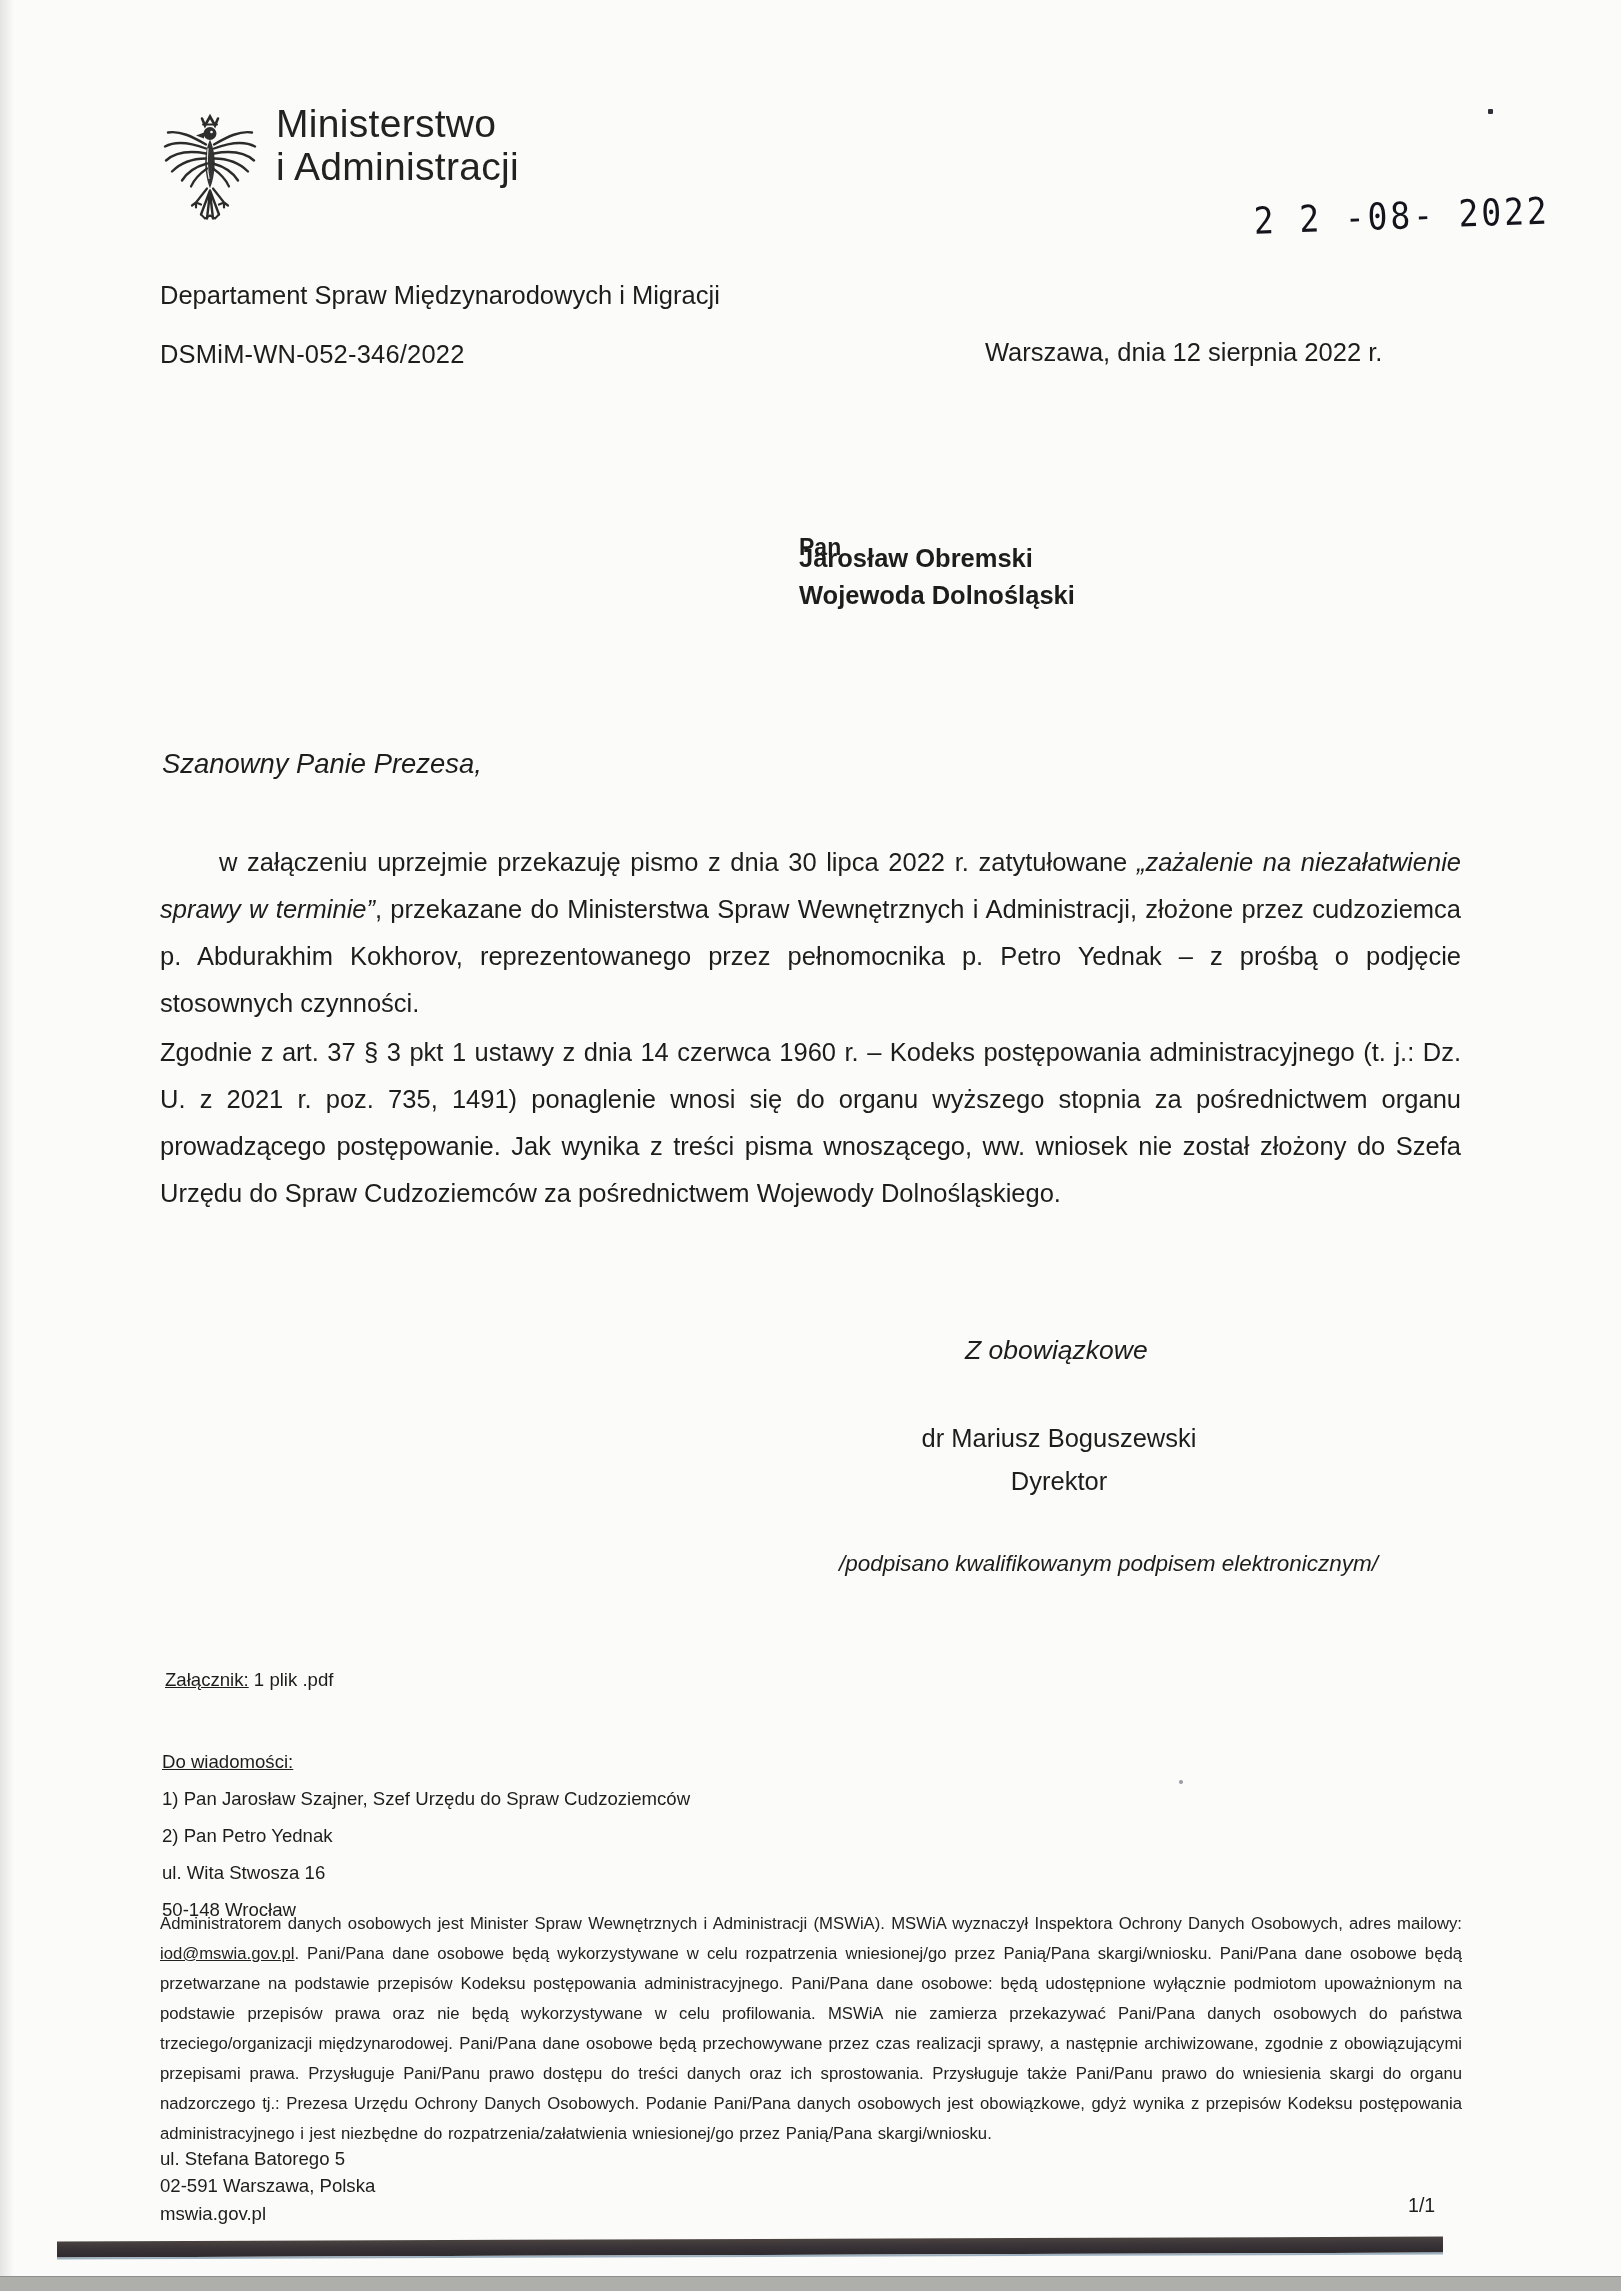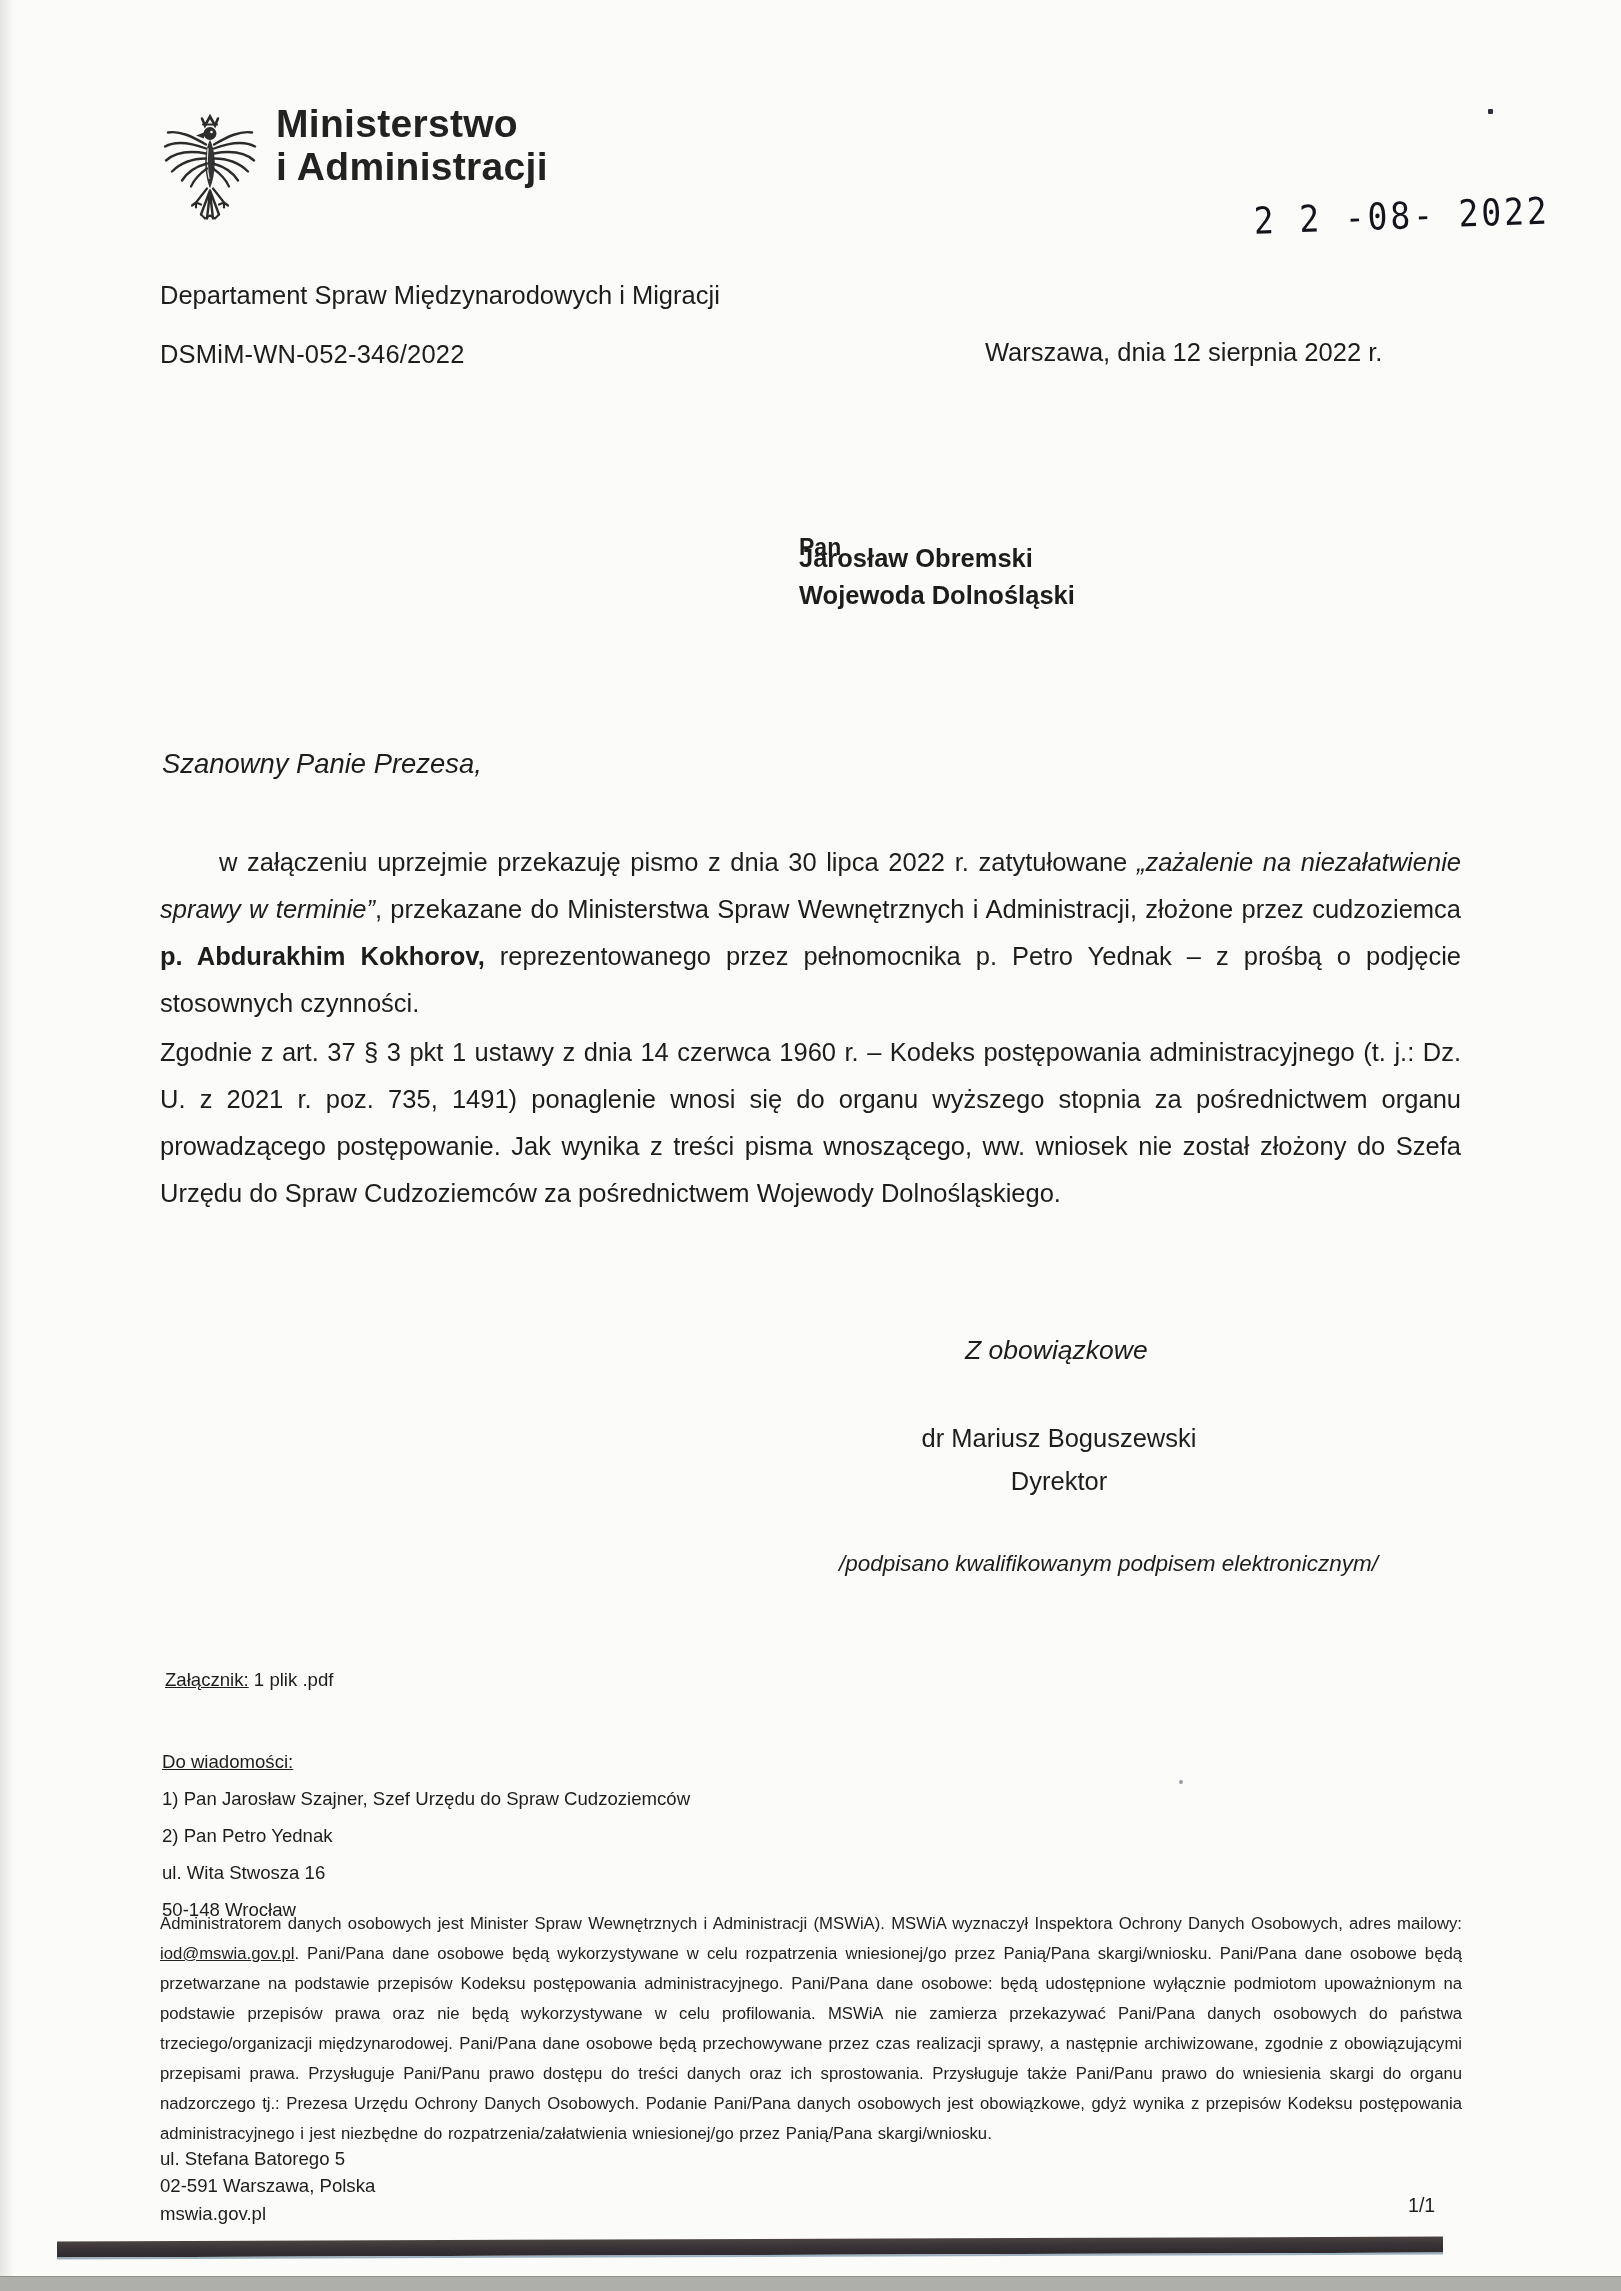--- a/index.html
+++ b/index.html
@@ -6,40 +6,40 @@
   body{
     width:1621px;height:2292px;position:relative;overflow:hidden;
     background:#fbfbf9;
     font-family:"Liberation Sans",sans-serif;
     color:#1d1d1d;
     -webkit-font-smoothing:antialiased;
   }
   .abs{position:absolute;}
   
   .eagle{left:160px;top:106px;width:100px;height:125px;}
-  .ministry{left:276px;top:102px;font-size:39px;line-height:43px;color:#222;letter-spacing:0.3px;font-weight:bold;}
+  .ministry{left:276px;top:102px;font-size:39px;line-height:43px;color:#222;letter-spacing:0.3px;}
   .stamp{
     left:1253px;top:199px;font-family:"DejaVu Sans Mono",monospace;
     font-size:33px;letter-spacing:2.9px;color:#14141c;
     transform:rotate(-2deg) scaleY(1.12);transform-origin:left top;white-space:nowrap;
   }
   .dept{left:160px;top:281px;font-size:25.5px;}
   .refnum{left:160px;top:340px;font-size:25.5px;letter-spacing:0.2px;}
   .placedate{left:985px;top:338px;font-size:25.5px;}
   
   .addr-pan{left:799px;top:488px;font-size:23px;font-weight:bold;margin-top:46px;}
   .addr-name{left:799px;top:544px;font-size:25.5px;font-weight:bold;}
   .addr-title{left:799px;top:581px;font-size:25.5px;font-weight:bold;}
   
   .greeting{left:162px;top:748px;font-size:27.4px;font-style:italic;}
   .para{left:160px;width:1301px;font-size:25.5px;line-height:47px;text-align:justify;}
   .para1{top:839px;text-indent:59px;}
   .para2{top:1029px;}
   .italic{font-style:italic;}
-  .bold{font-weight:bold;}
+  .bold{font-weight:normal;}
   .closing{left:965px;top:1335px;font-size:26.5px;font-style:italic;}
   .signer{left:863px;top:1417px;width:392px;text-align:center;font-size:25.5px;line-height:43px;}
   .signnote{left:839px;top:1551px;font-size:22.5px;font-style:italic;white-space:nowrap;}
   
   .attach{left:165px;top:1669px;font-size:18.6px;}
   .attach .u{text-decoration:underline;}
   .cc{left:162px;top:1743px;font-size:18.6px;line-height:37px;}
   .cc .u{text-decoration:underline;}
   
   .privacy{

